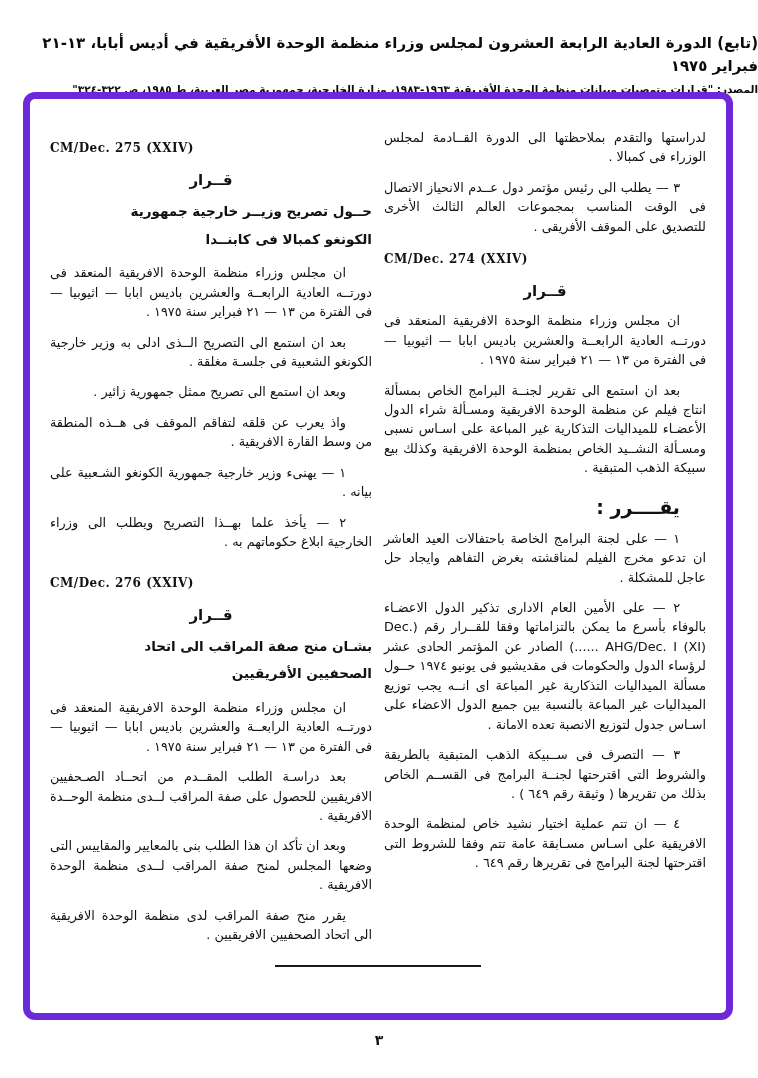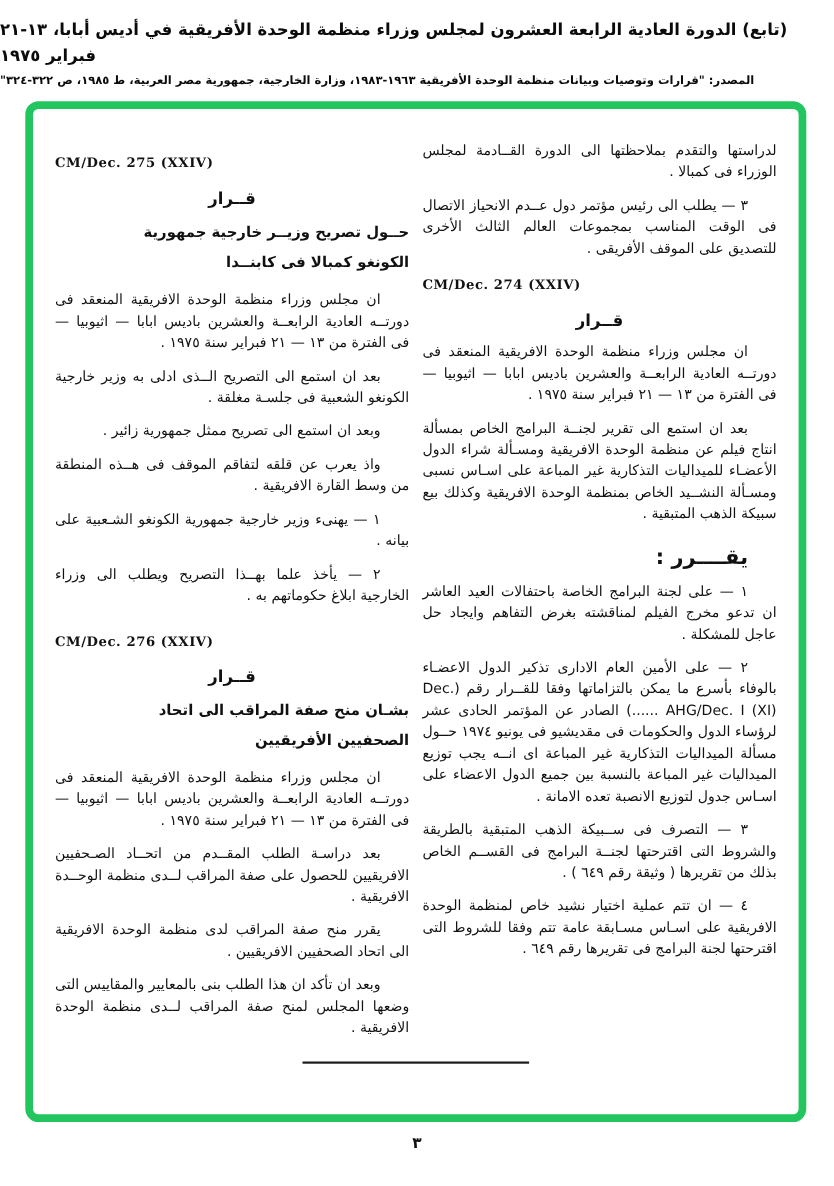--- a/index.html
+++ b/index.html
@@ -6,35 +6,35 @@
   html, body {
     width: 758px; height: 1078px;
     background: #ffffff;
     font-family: "DejaVu Sans", sans-serif;
     color: #111;
     overflow: hidden;
   }
   .page { position: relative; width: 758px; height: 1078px; }
 
   
-  .header { text-align: left; padding-top: 16px; direction: rtl; }
+  .header { text-align: right; padding-top: 32px; direction: rtl; }
   .header .h1 {
     font-size: 15px; font-weight: 700; letter-spacing: 0;
     line-height: 1.5; color: #0b0b0b;
   }
   .header .h2 {
     font-size: 10.5px; font-weight: 700; margin-top: 6px; color: #0b0b0b;
   }
 
   
   .frame {
     position: absolute;
     left: 23px; top: 92px;
     width: 710px; height: 928px;
-    border: 7px solid #22c55e;
+    border: 7px solid #6d28d9;
     border-radius: 12px;
     background: #ffffff;
     overflow: hidden;
   }
 
   .columns {
     direction: rtl;              
     display: flex;
     gap: 12px;
     padding: 18px 20px 0 20px;
@@ -128,22 +128,22 @@
         <p class="body">وبعد ان استمع الى تصريح ممثل جمهورية زائير .</p>
         <p class="body">واذ يعرب عن قلقه لتفاقم الموقف فى هــذه المنطقة من وسط القارة الافريقية .</p>
         <p class="body">١ — يهنىء وزير خارجية جمهورية الكونغو الشـعبية على بيانه .</p>
         <p class="body">٢ — يأخذ علما بهــذا التصريح ويطلب الى وزراء الخارجية ابلاغ حكوماتهم به .</p>
         <div class="doc-ref">CM/Dec. 276 (XXIV)</div>
         <div class="res-title">قــرار</div>
         <div class="res-subtitle">بشـان منح صفة المراقب الى اتحاد</div>
         <div class="res-subtitle">الصحفيين الأفريقيين</div>
         <p class="body gap-lg">ان مجلس وزراء منظمة الوحدة الافريقية المنعقد فى دورتــه العادية الرابعــة والعشرين باديس ابابا — اثيوبيا — فى الفترة من ١٣ — ٢١ فبراير سنة ١٩٧٥ .</p>
         <p class="body">بعد دراسـة الطلب المقــدم من اتحــاد الصـحفيين الافريقيين للحصول على صفة المراقب لــدى منظمة الوحــدة الافريقية .</p>
+        <p class="body">وبعد ان تأكد ان هذا الطلب بنى بالمعايير والمقاييس التى وضعها المجلس لمنح صفة المراقب لــدى منظمة الوحدة الافريقية .</p>
         <p class="body">يقرر منح صفة المراقب لدى منظمة الوحدة الافريقية الى اتحاد الصحفيين الافريقيين .</p>
-        <p class="body">وبعد ان تأكد ان هذا الطلب بنى بالمعايير والمقاييس التى وضعها المجلس لمنح صفة المراقب لــدى منظمة الوحدة الافريقية .</p>
       </div>
 
     </div>
 
     <div class="end-divider"></div>
   </div>
 
   <div class="page-number">٣</div>
 
 </div>

